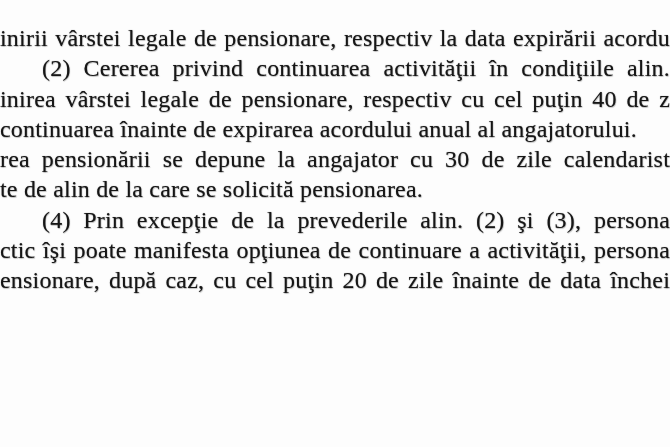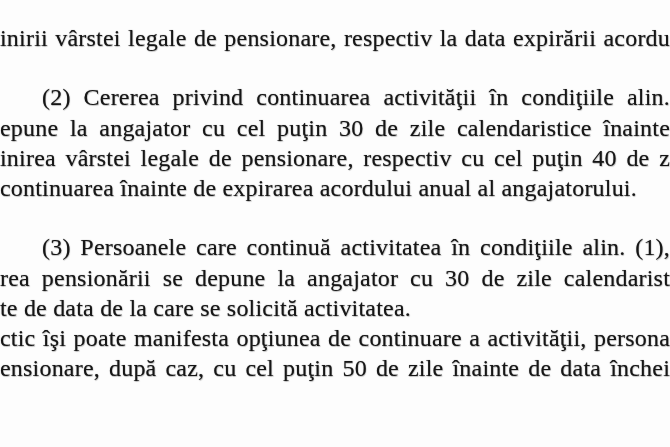--- a/index.html
+++ b/index.html
@@ -34,30 +34,28 @@
     text-align: justify;
     text-align-last: justify;
   }
   
   .left {
     text-align: left;
   }
   
   .indent {
     text-indent: 42px;
-    margin-top: 29px;
   }
 </style>
 </head>
 <body>
 
 <div class="page">
   <div class="line just">inirii vârstei legale de pensionare, respectiv la data expirării acordu</div>
   <div class="line just indent">(2) Cererea privind continuarea activităţii în condiţiile alin.</div>
-  <div class="line just">epune la angajator cu cel puţin 30 de zile calendaristice înainte</div>
   <div class="line just">inirea vârstei legale de pensionare, respectiv cu cel puţin 40 de z</div>
   <div class="line left">continuarea înainte de expirarea acordului anual al angajatorului.</div>
-  <div class="line just indent">(3) Persoanele care continuă activitatea în condiţiile alin. (1),</div>
   <div class="line just">rea pensionării se depune la angajator cu 30 de zile calendarist</div>
-  <div class="line left">te de data de la care se solicită activitatea.</div>
+  <div class="line left">te de alin de la care se solicită pensionarea.</div>
+  <div class="line just indent">(4) Prin excepţie de la prevederile alin. (2) şi (3), persona</div>
   <div class="line just">ctic îşi poate manifesta opţiunea de continuare a activităţii, persona</div>
-  <div class="line just">ensionare, după caz, cu cel puţin 50 de zile înainte de data închei</div>
+  <div class="line just">ensionare, după caz, cu cel puţin 20 de zile înainte de data închei</div>
 </div>
 
 </body></html>

